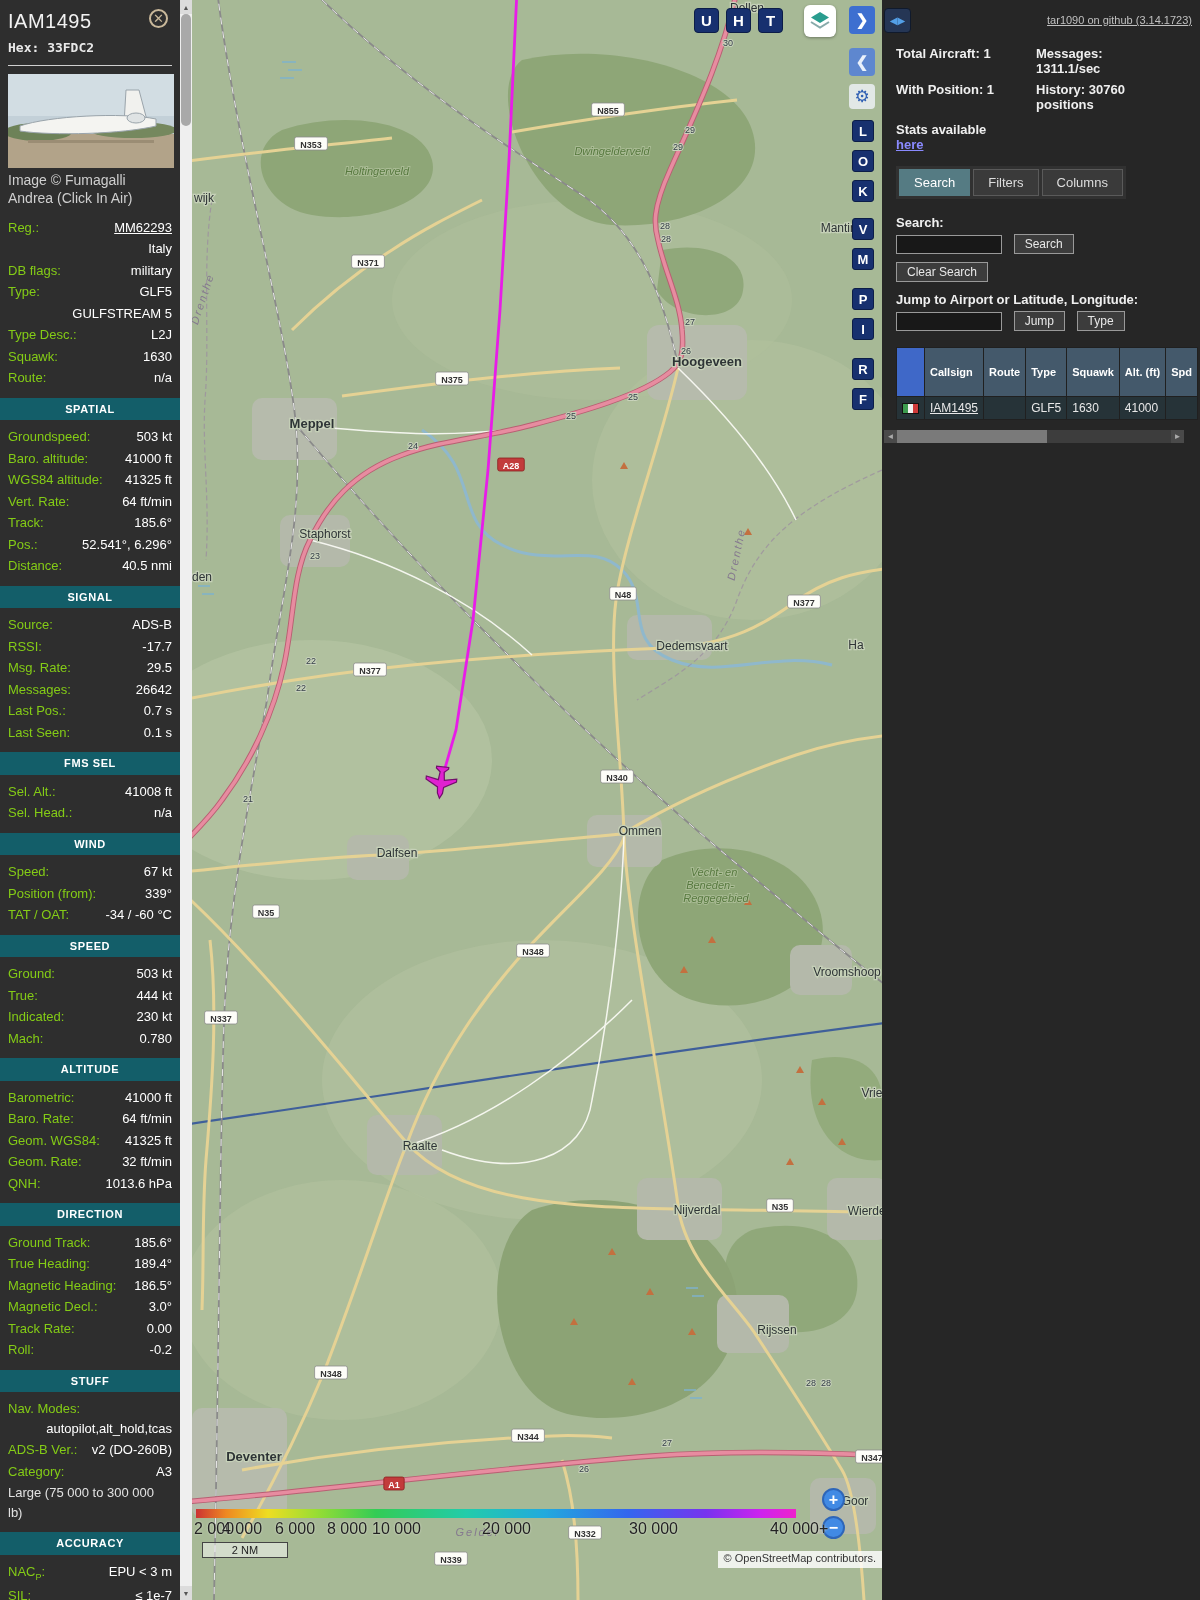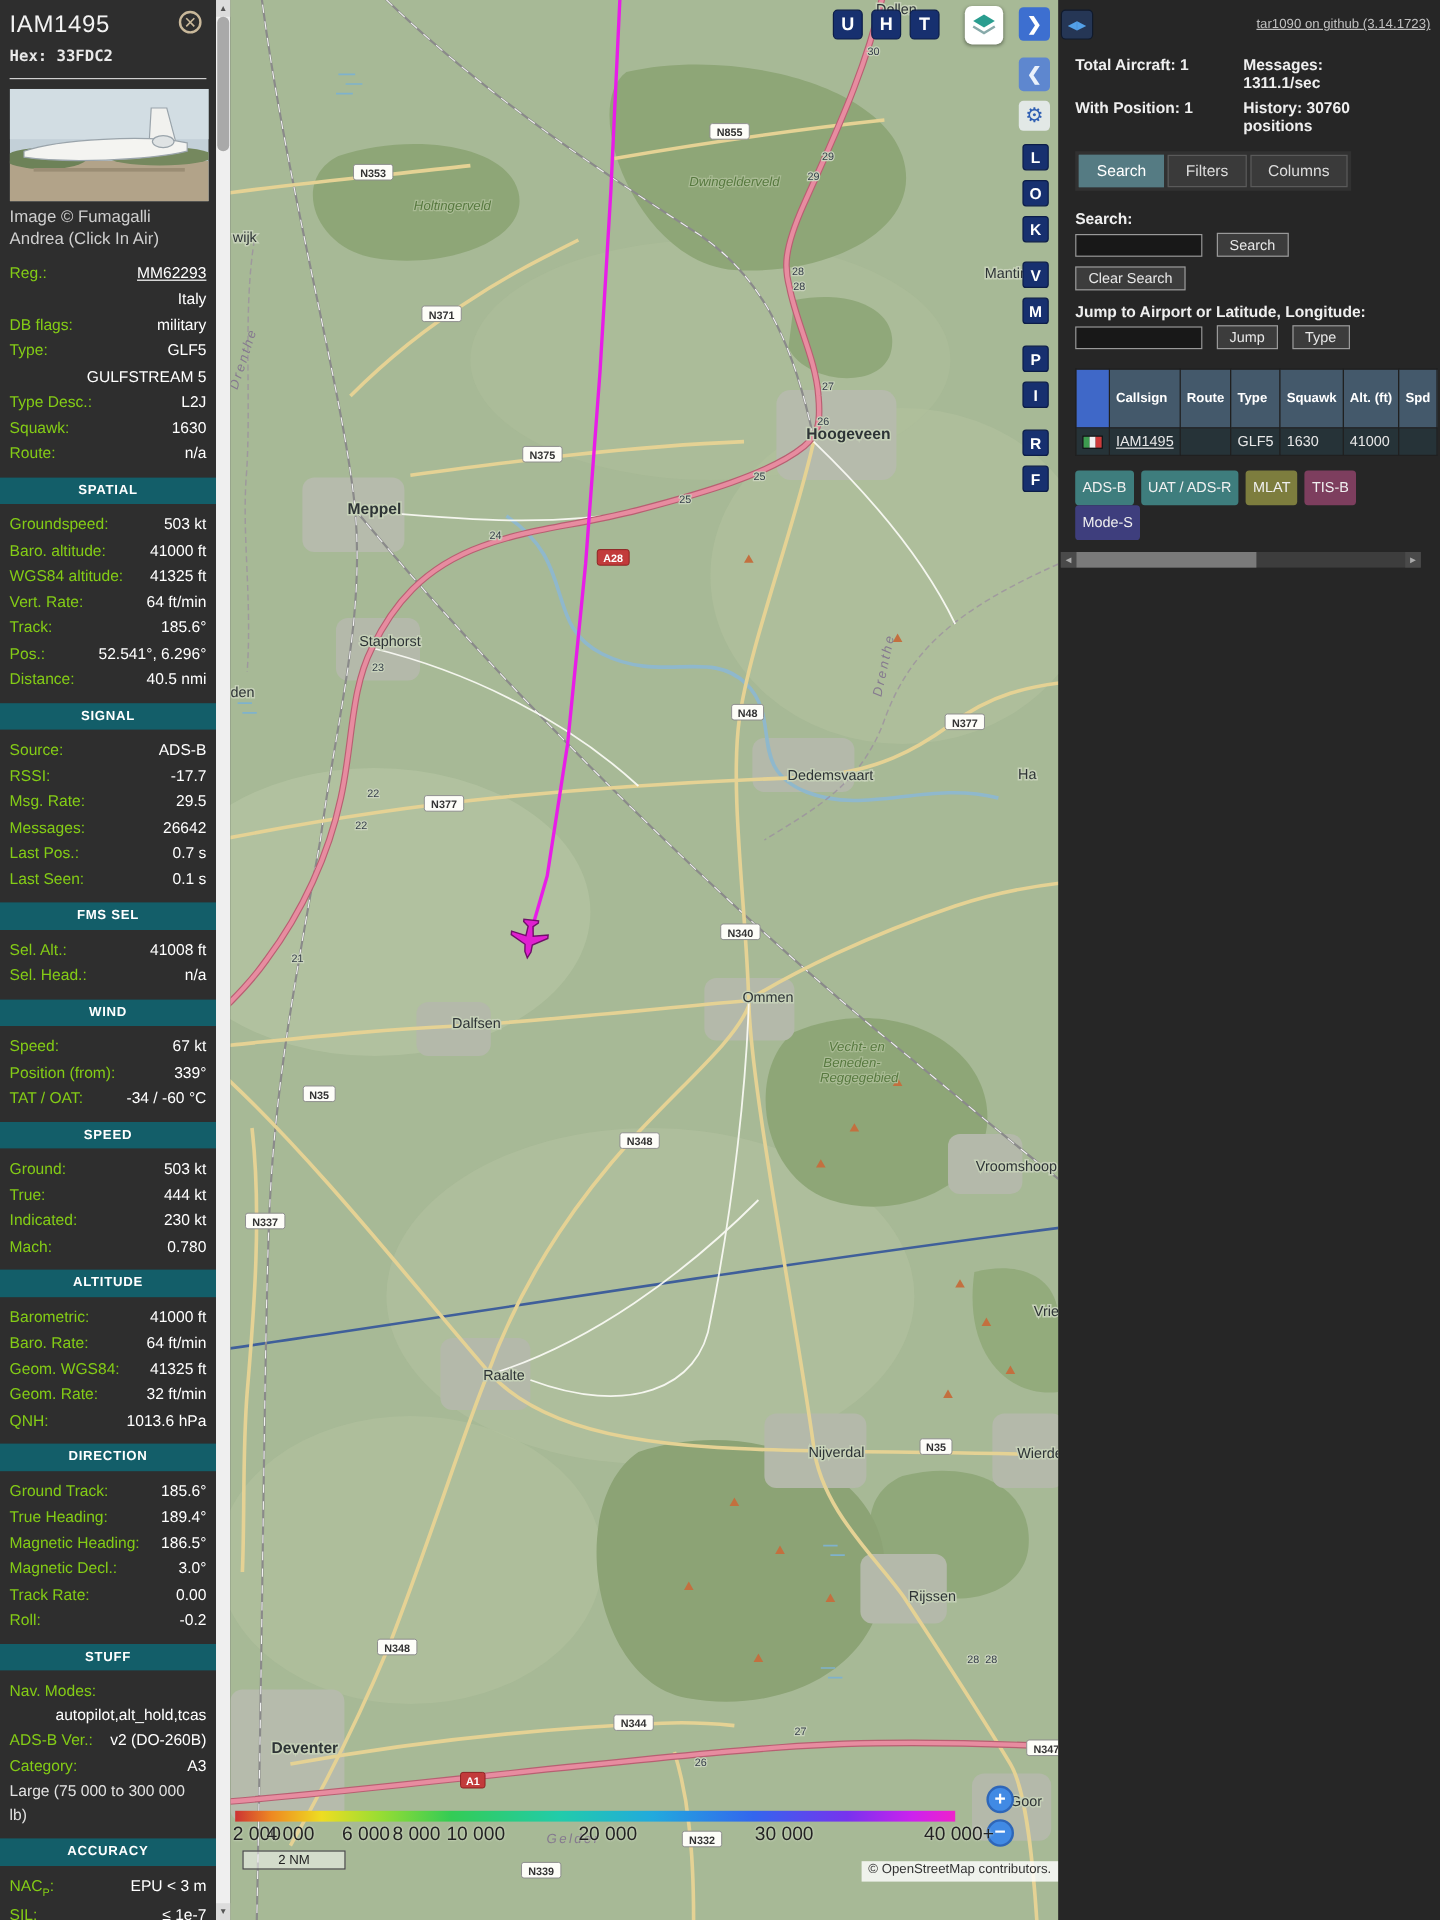--- a/index.html
+++ b/index.html
@@ -591,36 +591,40 @@
     <div class="sbtn" style="top: 150px;">O</div>
     <div class="sbtn" style="top: 180px;">K</div>
     <div class="sbtn" style="top: 218px;">V</div>
     <div class="sbtn" style="top: 248px;">M</div>
     <div class="sbtn" style="top: 288px;">P</div>
     <div class="sbtn" style="top: 318px;">I</div>
     <div class="sbtn" style="top: 358px;">R</div>
     <div class="sbtn" style="top: 388px;">F</div>
     <div class="altlab" style="left: 2px;">2 000</div>
     <div class="altlab" style="left: 30px;">4 000</div>
-    <div class="altlab" style="left: 93px;">6 000</div>
+    <div class="altlab" style="left: 83px;">6 000</div>
     <div class="altlab" style="left: 135px;">8 000</div>
     <div class="altlab" style="left: 180px;">10 000</div>
     <div class="altlab" style="left: 290px;">20 000</div>
     <div class="altlab" style="left: 437px;">30 000</div>
     <div class="altlab" style="left: 578px;">40 000+</div>
   </div>
 
 <div id="right-panel">
   <div class="pan-btn">◀▶</div>
   <a class="gh-link">tar1090 on github (3.14.1723)</a>
   <div class="stats">
     <div class="statcell">Total Aircraft: 1</div>
     <div class="statcell msg">Messages: 1311.1/sec</div>
     <div class="statcell">With Position: 1</div>
     <div class="statcell msg">History: 30760 positions</div>
+  </div>
+  <div class="stats-avail">
+    <span>Stats available</span><br>
+    <a class="here">here</a>
   </div>
   <div class="tabs">
       <div class="tab active">Search</div>
       <div class="tab">Filters</div>
       <div class="tab">Columns</div>
     </div>
   <div class="form-area">
     <div class="form-label">Search:</div>
     <div>
       <input class="txt" style="">
@@ -657,19 +661,18 @@
           </td>
           <td class="cs">IAM1495</td>
           <td></td>
           <td>GLF5</td>
           <td>1630</td>
           <td>41000</td>
           <td></td>
         </tr>
       </tbody>
   </table>
-  <div class="badges"><span class="badge" style="background: rgb(62, 125, 125);">ADS-B</span><span class="badge" style="background: rgb(62, 125, 125);">UAT / ADS-R</span><span class="badge" style="background: rgb(125, 125, 62);">MLAT</span><span class="badge" style="background: rgb(125, 62, 94);">TIS-B</span><span class="badge" style="background: rgb(62, 62, 125);">Mode-S</span></div>
   <div class="hscroll">
     <div class="hs-arrow" style="left:0">◄</div>
     <div class="hs-thumb"></div>
     <div class="hs-arrow" style="right:0">►</div>
   </div>
 </div>
 
 </body></html>

